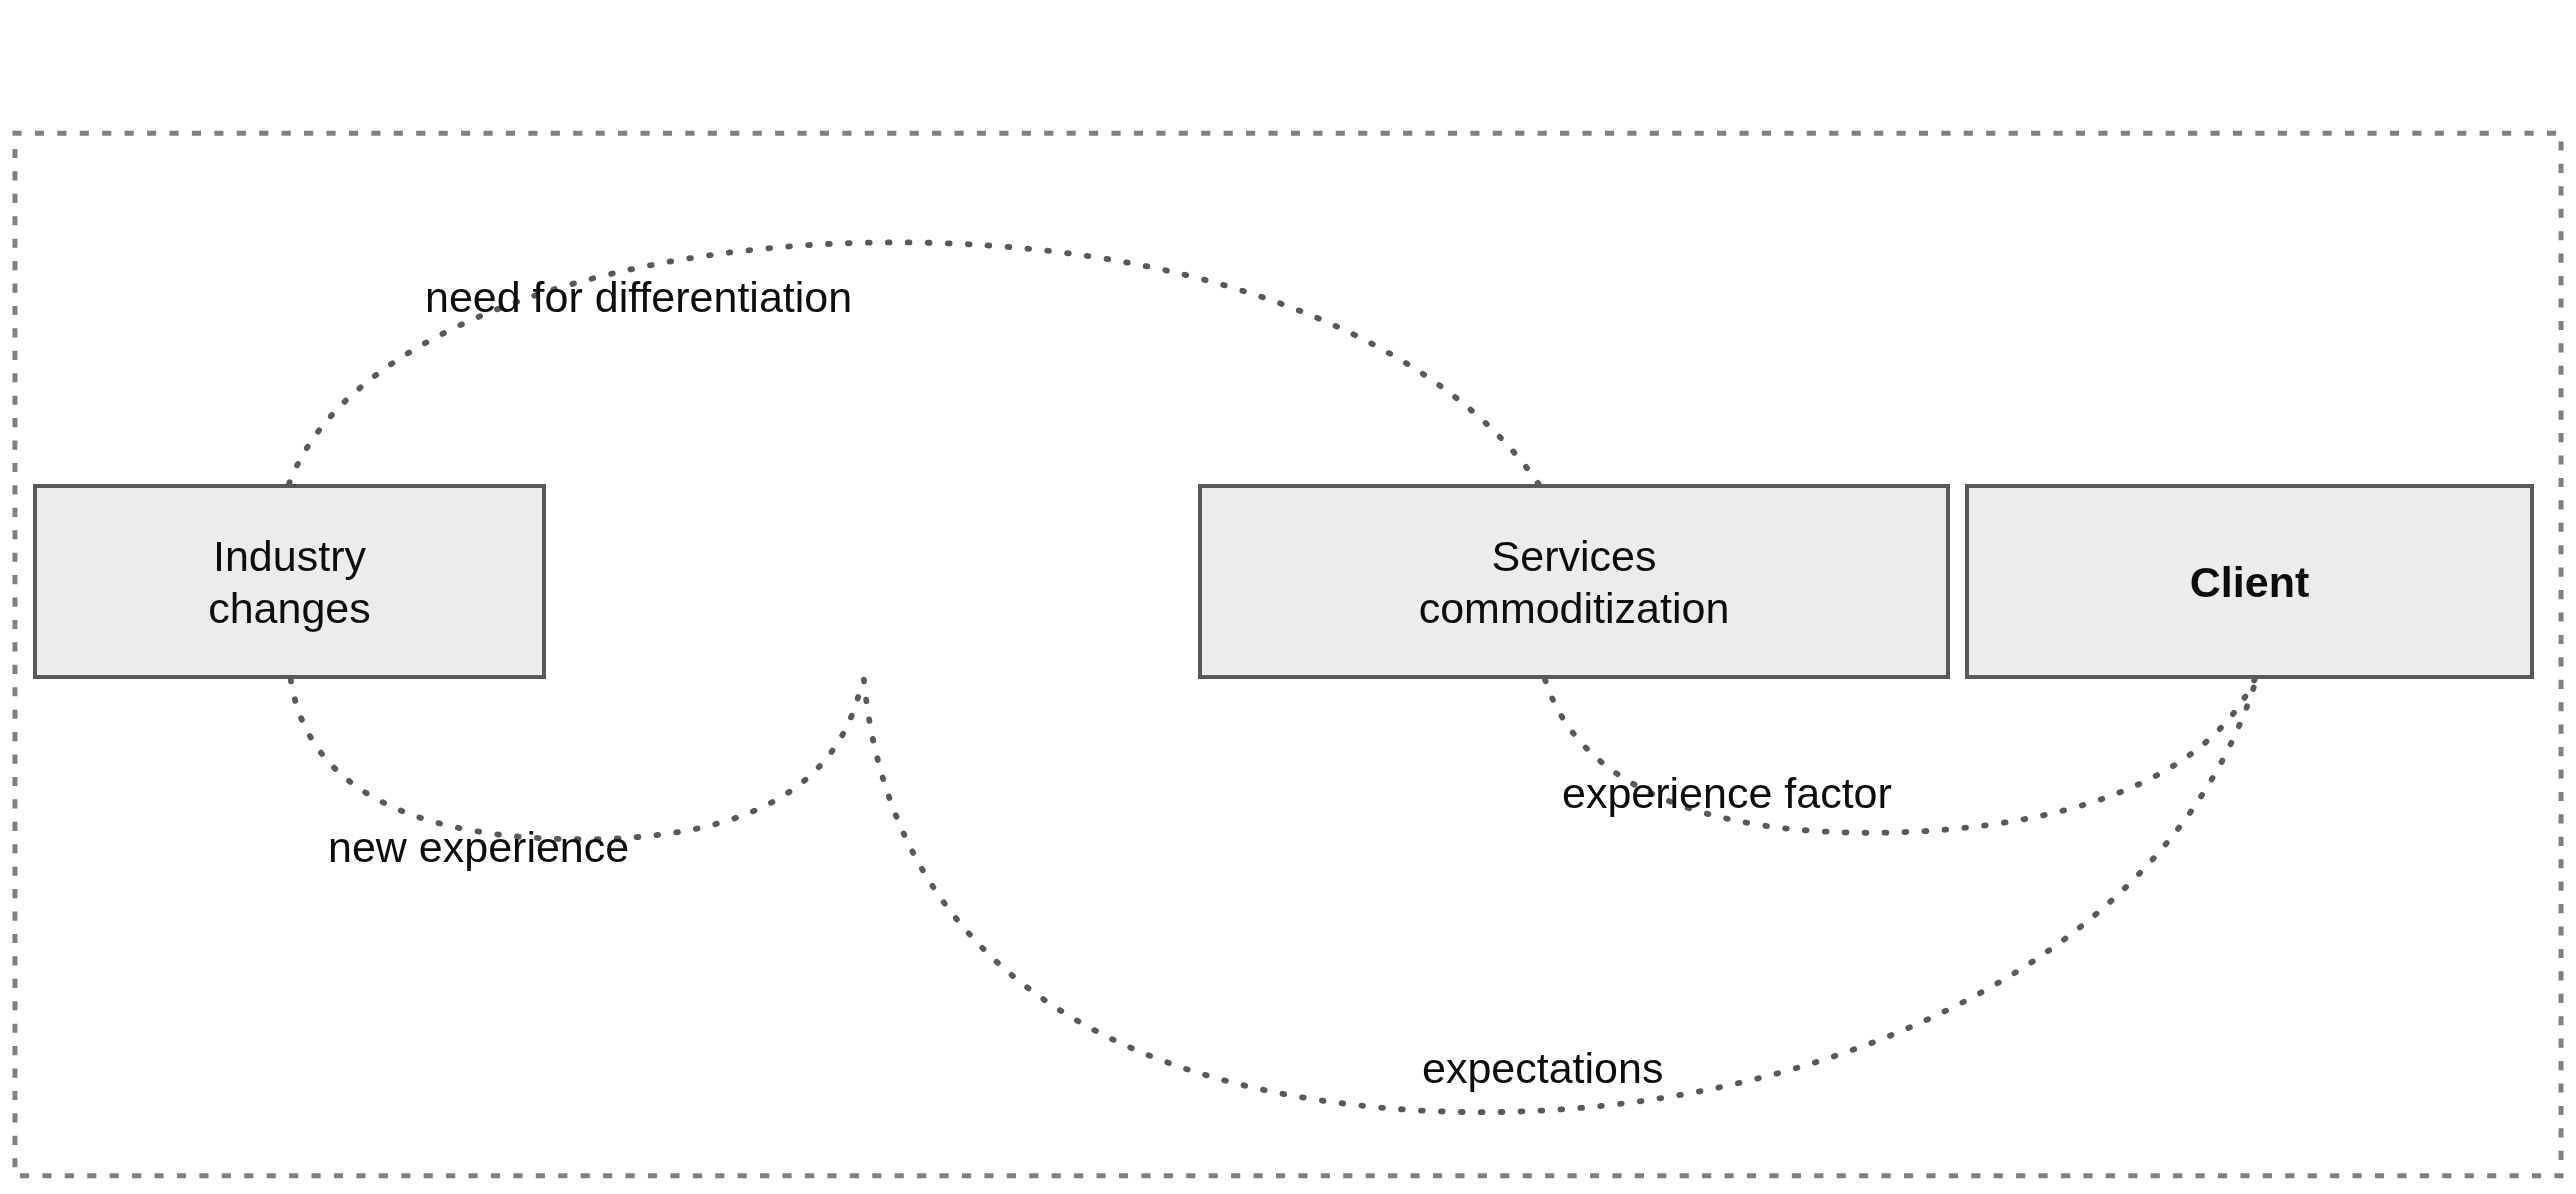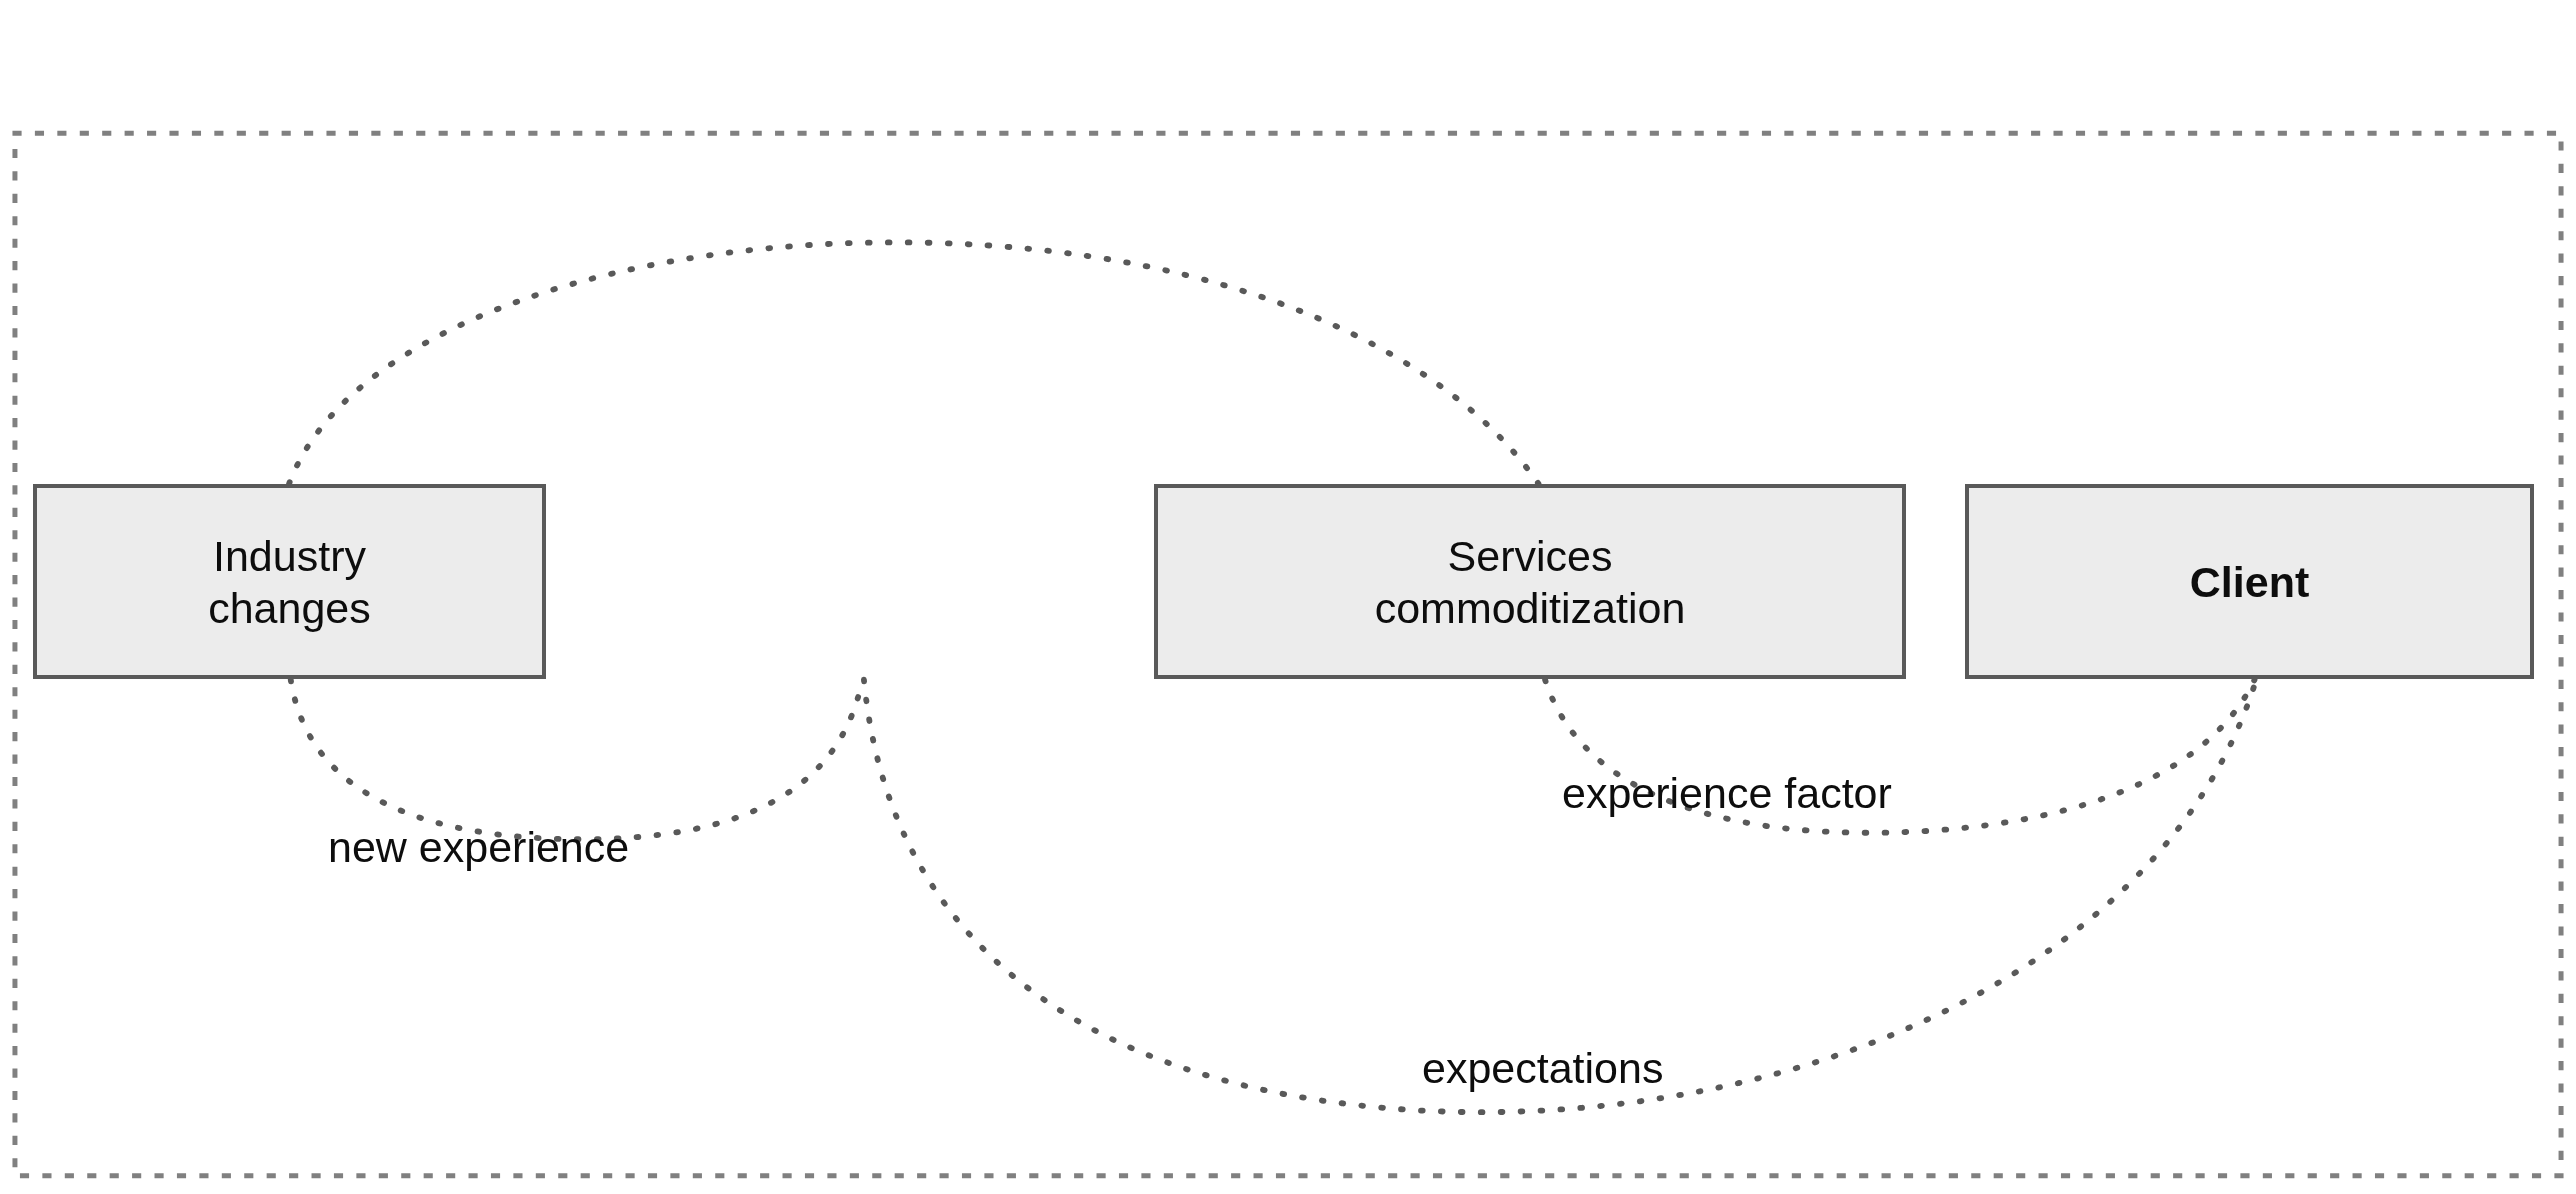--- a/index.html
+++ b/index.html
@@ -74,29 +74,30 @@
 
     <path d="M 1040 818 C 1070 1130 1300 1310 1700 1336 C 2120 1362 2600 1190 2716 818" fill="none" stroke="#595959" stroke-width="7" stroke-dasharray="2 22" stroke-linecap="round"></path>
   </svg>
 
   <div class="node" style="left:33px;top:484px;width:513px;height:195px;">
     <span class="node-label">Industry
 changes</span>
   </div>
 
 
-  <div class="node" style="left:1154px;top:484px;width:752px;height:195px;">
+  <div class="node" style="left:1198px;top:484px;width:752px;height:195px;">
     <span class="node-label">Services
 commoditization</span>
   </div>
 
   <div class="node" style="left:1965px;top:484px;width:569px;height:195px;font-weight:bold;">
     <span class="node-label">Client</span>
   </div>
 
+  <div class="edge-label" style="left:425px;top:272px;">need for differentiation</div>
 
   <div class="edge-label" style="left:328px;top:822px;">new experience</div>
 
   <div class="edge-label" style="left:1562px;top:768px;">experience factor</div>
 
   <div class="edge-label" style="left:1422px;top:1043px;">expectations</div>
 
 </div>
 
 

